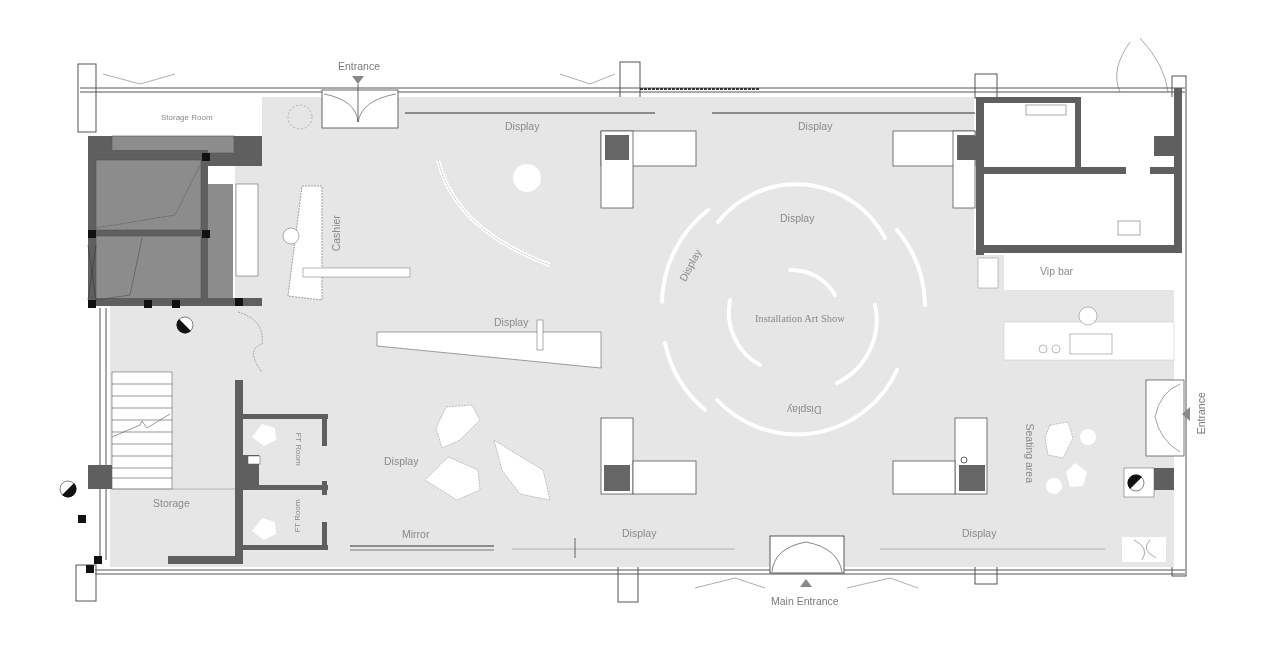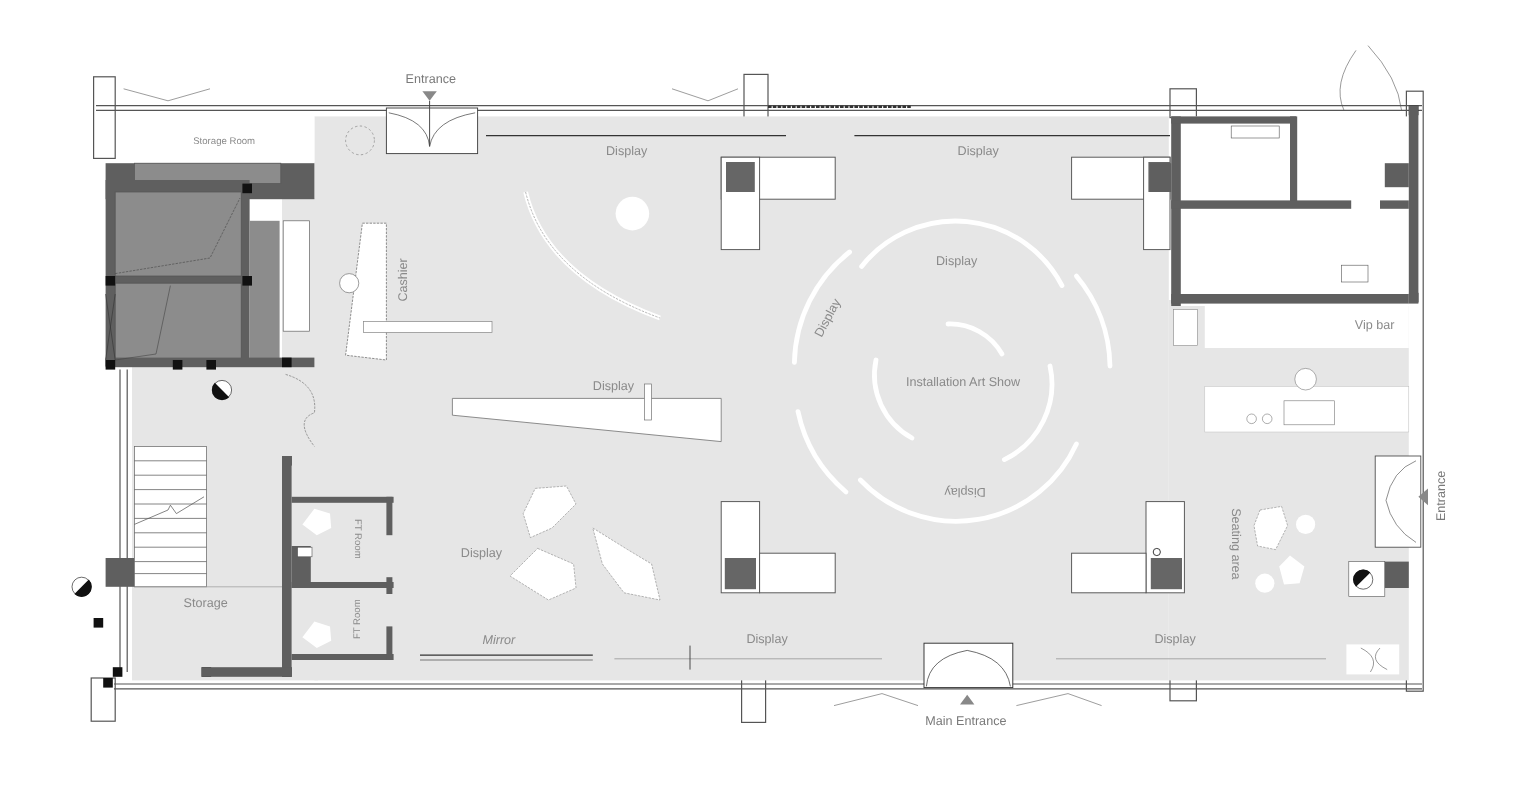--- a/index.html
+++ b/index.html
@@ -247,27 +247,27 @@
 
 <div class="lbl ext" style="left:338px;top:61px;">Entrance</div>
 <div class="lbl ext" style="left:771px;top:596px;text-align:center;">Main Entrance</div>
 <div class="lbl ext rotm90" style="left:1180px;top:408px;">Entrance</div>
 
 <div class="lbl sm" style="left:161px;top:114px;">Storage Room</div>
 <div class="lbl md rotm90" style="left:318px;top:228px;">Cashier</div>
 <div class="lbl md" style="left:153px;top:498px;">Storage</div>
 <div class="lbl sm rot90" style="left:281px;top:445px;">FT Room</div>
 <div class="lbl sm rotm90" style="left:281px;top:512px;">FT Room</div>
-<div class="lbl md" style="left:1129px;top:266px;">Vip bar</div>
+<div class="lbl md" style="left:1040px;top:266px;">Vip bar</div>
 <div class="lbl md rot90" style="left:1000px;top:448px;">Seating area</div>
 
 <div class="lbl md" style="left:505px;top:121px;">Display</div>
 <div class="lbl md" style="left:798px;top:121px;">Display</div>
 <div class="lbl md" style="left:494px;top:317px;">Display</div>
 <div class="lbl md" style="left:780px;top:213px;">Display</div>
 <div class="lbl md rotm60" style="left:673px;top:260px;">Display</div>
 <div class="lbl md rot180" style="left:787px;top:404px;">Display</div>
 <div class="lbl md" style="left:384px;top:456px;">Display</div>
 <div class="lbl md" style="left:622px;top:528px;">Display</div>
 <div class="lbl md" style="left:962px;top:528px;">Display</div>
 
-<div class="lbl md" style="left:755px;top:314px;">Installation Art Show</div>
-<div class="lbl md" style="left:402px;top:529px;font-style:italic;">Mirror</div>
+<div class="lbl md" style="left:755px;top:314px;font-family:Liberation Serif, serif;">Installation Art Show</div>
+<div class="lbl md" style="left:402px;top:529px;">Mirror</div>
 
 </body></html>

